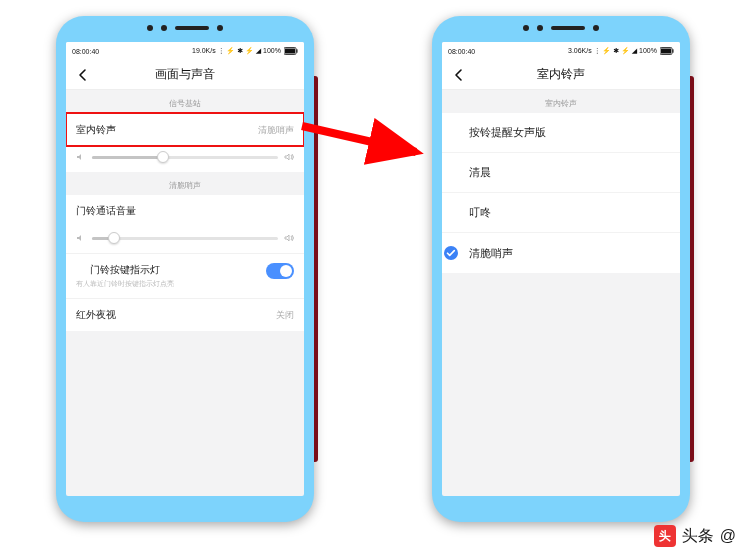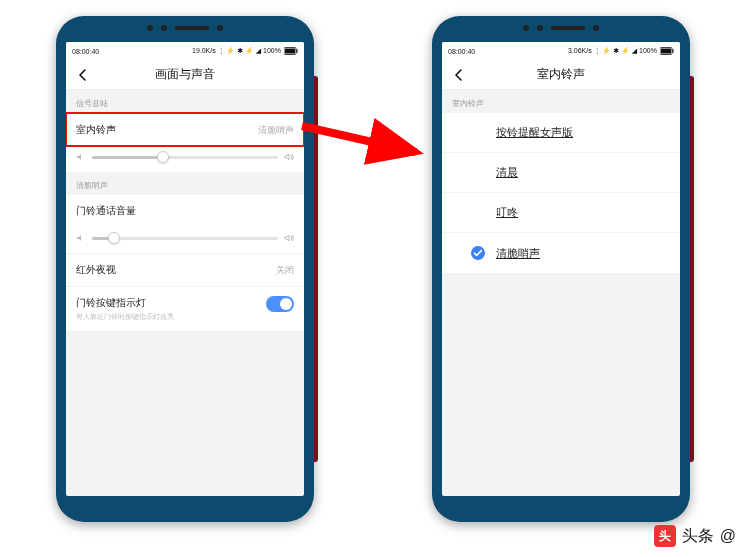--- a/index.html
+++ b/index.html
@@ -7,21 +7,21 @@
       width: 750px; height: 557px;
       background: #fff;
       position: relative;
       font-family: -apple-system, "PingFang SC", "Microsoft YaHei", sans-serif;
       overflow: hidden;
     }
 
     .phone {
       position: absolute;
       width: 258px; height: 506px;
-      background: #0c4a6e;
+      background: #7dd3fc;
       border-radius: 28px;
       box-shadow: 0 3px 12px rgba(0,0,0,.35);
     }
     .phone::after {
       content: "";
       position: absolute;
       top: 60px; bottom: 60px;
       right: -4px;
       width: 4px;
       background: #7a0d18;
@@ -103,25 +103,24 @@
       content:""; position:absolute; right:2px; top:2px;
       width:12px; height:12px; border-radius:50%; background:#fff;
     }
 
     .radio {
       width:16px; height:16px; display:inline-flex; align-items:center; justify-content:center;
       color:#3b82f6;
     }
 
     .list-row {
-      background:#fff; padding:12px 28px;
+      background:#fff; padding:12px 1px;
       display:flex; align-items:center; gap:10px;
       font-size:11px; color:#222;
       border-top:1px solid #f2f2f2;
-      text-decoration:underline;
     }
     .list-row:first-child { border-top:none; }
     .list-row .spacer { width:16px; }
 
     .arrow {
       position:absolute;
       left:298px; top:108px;
       width:132px; height:64px;
       pointer-events:none;
     }
@@ -130,21 +129,21 @@
       position:absolute; right:14px; bottom:10px;
       display:flex; align-items:center; gap:6px;
       font-size:16px; color:#1a1a1a; font-weight:500;
     }
     .watermark .logo {
       width:22px; height:22px; border-radius:4px; background:#e33;
       display:flex; align-items:center; justify-content:center;
       color:#fff; font-size:12px; font-weight:700;
     }
 
-    .content { flex:1 1 auto; overflow:hidden; }
+    .content { flex:1 1 auto; overflow:hidden;text-align:center; }
   </style>
 </head>
 <body>
 
 <div class="phone phone-left">
   <div class="sensors">
     <span class="dot"></span>
       <span class="dot"></span>
       <span class="slit"></span>
       <span class="dot"></span>
@@ -210,31 +209,31 @@
               <div class="fill" style="width:12%"></div>
               <div class="thumb" style="left:12%"></div>
             </div>
           <svg class="vol-ico" viewBox="0 0 10 10">
               <path d="M1 4h2l2-2v6l-2-2H1z M7 3q2 2 0 4 M8 2q3 3 0 6" fill="none" stroke="#bbb" stroke-width="1"></path>
             </svg>
         </div>
       </div>
 
 
-      <div class="row">
-        <span>红外夜视</span>
-        <span class="value">关闭</span>
-      </div>
-
       <div class="row" style="align-items:flex-start">
         <div>
           <div>门铃按键指示灯</div>
           <div class="hint">有人靠近门铃时按键指示灯点亮</div>
         </div>
         <div class="switch"></div>
+      </div>
+
+      <div class="row">
+        <span>红外夜视</span>
+        <span class="value">关闭</span>
       </div>
 
     </div>
   </div>
 </div>
 
 <div class="phone phone-right">
   <div class="sensors">
     <span class="dot"></span>
       <span class="dot"></span>

